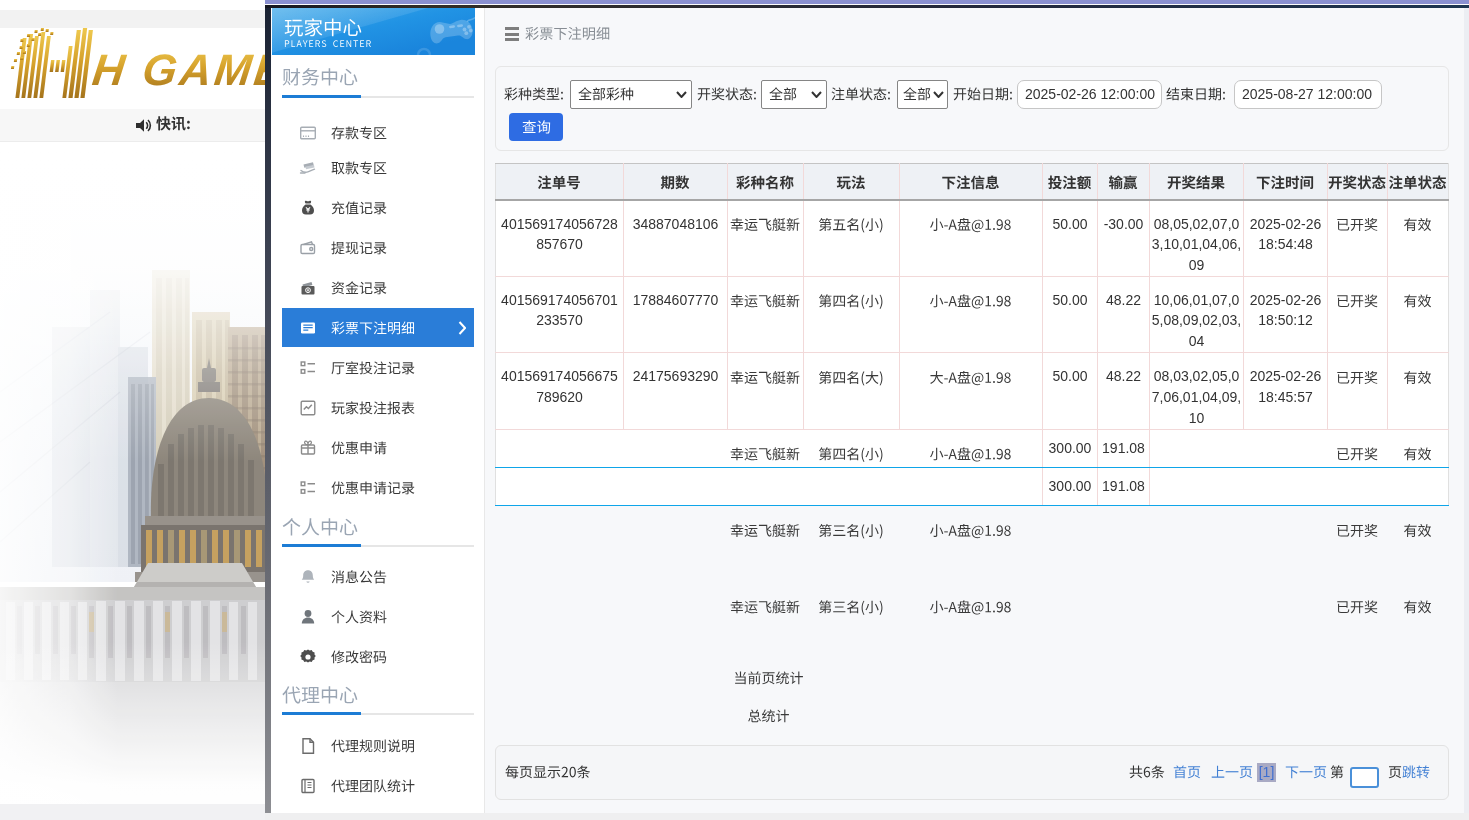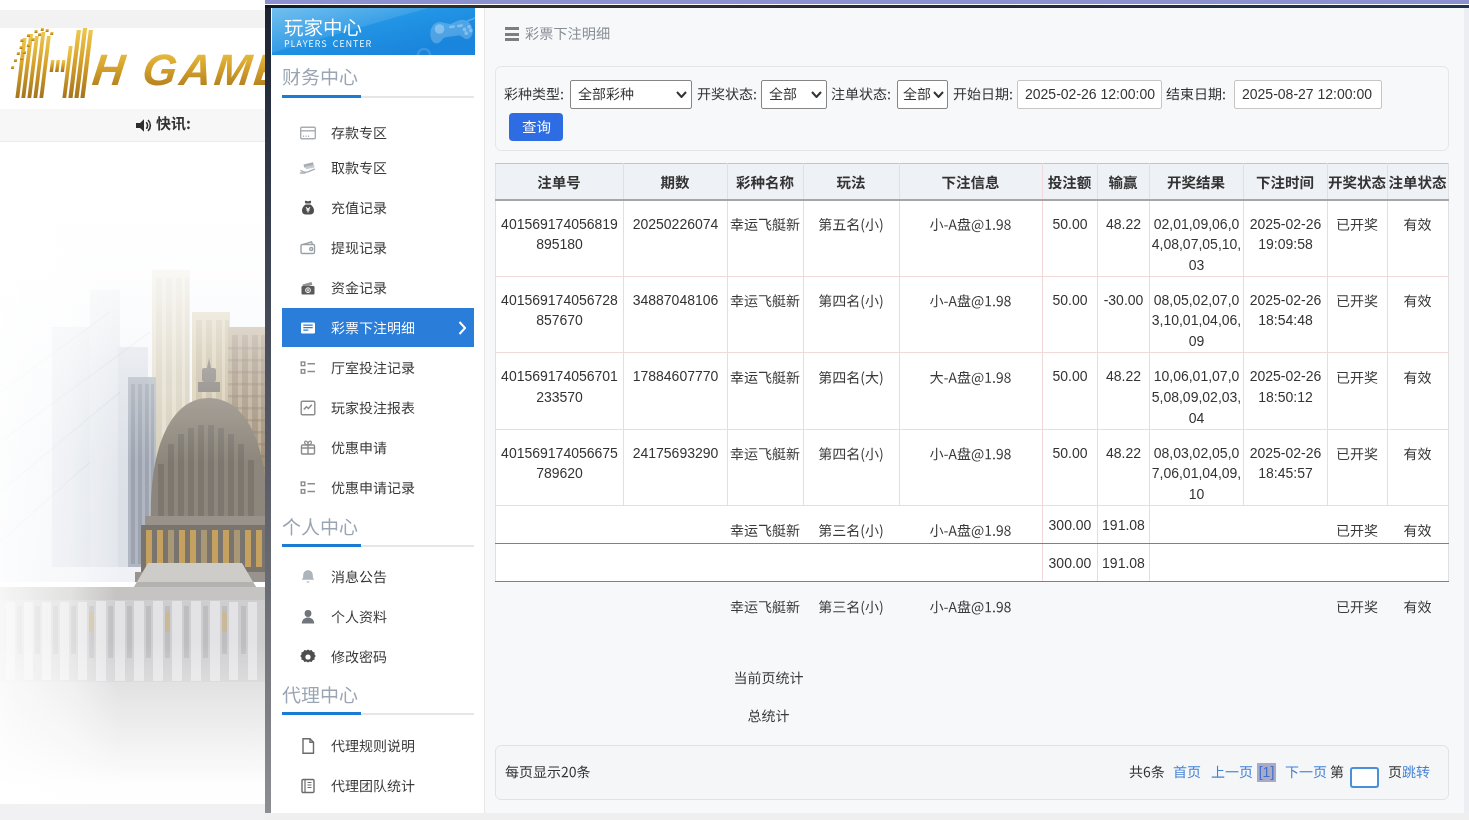--- a/index.html
+++ b/index.html
@@ -23,21 +23,21 @@
 .sect-line{position:absolute;left:17px;width:192px;height:2px;background:#e6e6e6}
 .sect-line i{position:absolute;left:0;top:-1px;width:79px;height:3px;background:#1c7cd5;display:block}
 #activeitem{position:absolute;left:17px;top:308px;width:192px;height:39px;background:#2a7dd8}
 .micon{position:absolute;left:34px;width:18px;height:18px}
 
 #main{position:absolute;left:220px;top:7.8px;right:5px;bottom:7px;background:#f7f8fa}
 #hamb{position:absolute;left:240px;top:27px;width:14px;height:14px;z-index:5}
 #hamb i{display:block;height:3px;background:#7e7e7e;margin-bottom:2.5px}
 #fpanel{position:absolute;left:230px;top:66px;width:954px;height:85px;background:#f7f8fa;border:1px solid #e6e6e6;border-radius:6px}
 .sel{position:absolute;top:80px;height:29px;background:#fff;border:1px solid #858585;border-radius:2px}
-.inp{position:absolute;top:80px;height:29px;background:#fff;border:1px solid #c6c6c6;border-radius:2px;font-size:14px;color:#333;line-height:27px;padding-left:7px}
+.inp{position:absolute;top:80px;height:29px;background:#fff;border:1px solid #c6c6c6;border-radius:7px;font-size:14px;color:#333;line-height:27px;padding-left:7px}
 .chev{position:absolute;top:91px;width:11px;height:7px}
 #qbtn{position:absolute;left:244px;top:113px;width:54px;height:28px;background:#2e6ce3;border-radius:4px}
 
 #btable{position:absolute;left:230px;top:163px;border-collapse:collapse;table-layout:fixed;width:953px;font-size:14px;color:#333;background:#fff}
 #btable td,#btable th{border-right:1px solid #f2d9d9;vertical-align:top;text-align:center;padding:0;line-height:20.7px;overflow:hidden}
 #btable td:last-child,#btable th:last-child{border-right:1px solid #e0e0e0}
 #btable td:first-child,#btable th:first-child{border-left:1px solid #e0e0e0}
 #btable thead th{background:#eef1f5;border-top:1px solid #c4c4c4;border-bottom:2px solid #a6a6a6;height:36px}
 #btable tbody td{border-bottom:1px solid #f2d9d9;height:76.5px;padding-top:13px}
 #btable tr.stat td{height:38px;padding-top:8.5px;border-bottom:1px solid #0ea5e9}
@@ -441,33 +441,20 @@
           <th></th>
           <th></th>
           <th></th>
           <th></th>
           <th></th>
           <th></th>
         </tr>
       </thead>
     <tbody>
       <tr>
-          <td>401569174056819<br>895180</td>
-          <td>20250226074</td>
-          <td></td>
-          <td></td>
-          <td></td>
-          <td>50.00</td>
-          <td>48.22</td>
-          <td>02,01,09,06,0<br>4,08,07,05,10,<br>03</td>
-          <td>2025-02-26<br>19:09:58</td>
-          <td></td>
-          <td></td>
-        </tr>
-      <tr>
           <td>401569174056728<br>857670</td>
           <td>34887048106</td>
           <td></td>
           <td></td>
           <td></td>
           <td>50.00</td>
           <td>-30.00</td>
           <td>08,05,02,07,0<br>3,10,01,04,06,<br>09</td>
           <td>2025-02-26<br>18:54:48</td>
           <td></td>

